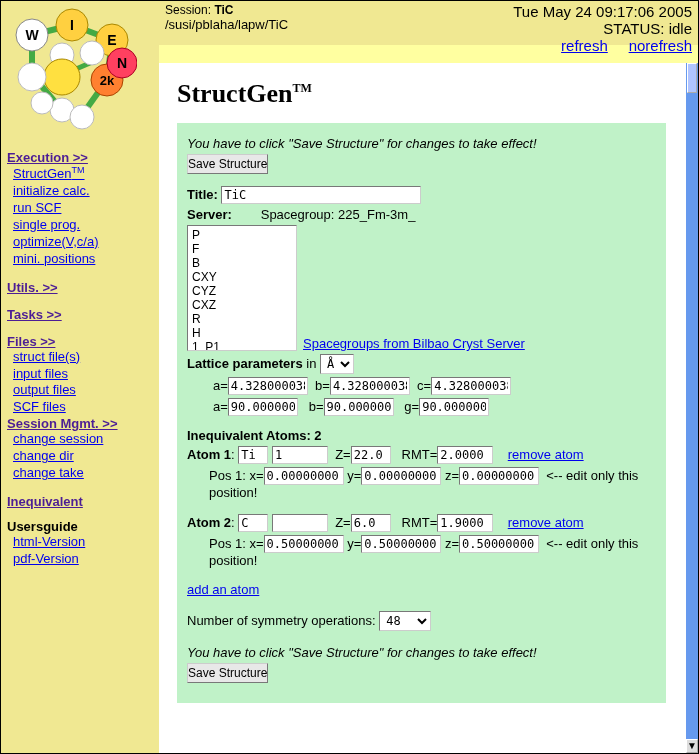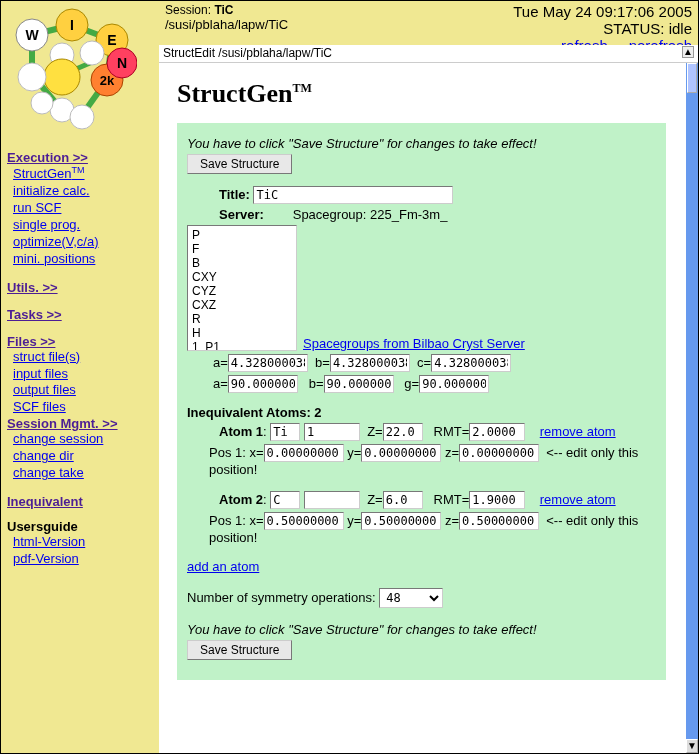--- a/index.html
+++ b/index.html
@@ -18,22 +18,22 @@
   .pathline .up { float: right; border:1px solid #999; width:12px; height:12px; font-size:10px; text-align:center; line-height:10px; background:#eee; }
   .main-wrap { position: absolute; left: 158px; top: 62px; right: 0; bottom: 0; overflow: hidden; }
   .scrollbar { position: absolute; right: 0; top: 0; width: 14px; height: 100%; background: #6699ee; border-left: 2px solid #fff; }
   .scrollbar .thumb { position:absolute; left:1px; right:1px; top:0; height:30px; background:#b0c4ff; border:1px outset #fff;}
   .scrollbar .btn-dn { position:absolute; bottom:0; left:0; right:0; height:14px; background:#ddd; border:1px outset #fff; font-size:10px; text-align:center;}
   .main { position: absolute; left: 0; top: 0; right: 14px; bottom: 0; background: #fff; padding: 8px 18px; overflow: hidden; }
   h1 { font-family: Georgia, serif; font-size: 26px; font-weight: bold; margin: 8px 0 14px 0; }
   h1 .tm { font-size: 12px; vertical-align: super; }
   .greenbox { background: #c0f2c8; padding: 10px 10px 20px 10px; }
   .italic { font-style: italic; }
-  .btn { background: #e8e8e8; border: 1px outset #ccc; padding: 2px 12px; font-size: 12px; cursor:pointer; }
-  .lbl { font-weight: bold; margin-left: 32px; }
+  .btn { background: #e8e8e8; border: 1px outset #ccc; padding: 2px 0; font-size: 12px; cursor:pointer; }
+  .lbl { font-weight: bold; }
   input.txt, select { font-family: monospace; font-size: 12px; background: #fff; border: 1px inset #ccc; padding: 1px 2px; }
   .listbox { width: 110px; height: 126px; border: 1px inset #ccc; background: #fff; overflow-y: scroll; font-size: 12px; padding:2px; vertical-align: top; display:inline-block;}
   .listbox div { padding: 0 2px; }
   .row { margin: 3px 0; }
   .w30 { width: 30px; } .w40 { width: 40px; } .w70 { width: 70px; } .w80 { width: 80px; } .w56{width:56px;}
   .sup{font-size:9px;vertical-align:super;}
 </style>
 </head>
 <body>
 
@@ -99,24 +99,20 @@
     <div class="right">
       <div>Tue May 24 09:17:06 2005</div>
       <div>STATUS: idle</div>
       <div>
         <a>refresh</a>&nbsp;&nbsp;&nbsp;&nbsp;
         <a>norefresh</a>
       </div>
     </div>
   </div>
 
-  <div class="pathline">
-    <span>StructEdit /susi/pblaha/lapw/TiC</span>
-    <span class="up">▲</span>
-  </div>
 
   <div class="main-wrap">
     <div class="main">
       <h1>
         <span>StructGen</span><span class="tm">TM</span>
       </h1>
 
       <div class="greenbox">
         <div class="row italic">You have to click "Save Structure" for changes to take effect!</div>
         <button class="btn">Save Structure</button>
@@ -140,20 +136,25 @@
               <div>CXY</div>
               <div>CYZ</div>
               <div>CXZ</div>
               <div>R</div>
               <div>H</div>
               <div>1_P1</div>
             </div>
           <a>Spacegroups from Bilbao Cryst Server</a>
         </div>
 
+        <div class="row">
+          <span class="lbl">Lattice parameters</span>
+          <span> in </span>
+          <select class="txt"><option>Å</option></select>
+        </div>
         <div class="row" style="padding-left:26px">
           a=<input class="txt w80" value="4.328000038" style="">
           &nbsp;b=<input class="txt w80" value="4.328000038" style="">
           &nbsp;c=<input class="txt w80" value="4.328000038" style="">
         </div>
         <div class="row" style="padding-left:26px">
           a=<input class="txt w70" value="90.000000" style="">
           &nbsp;&nbsp;b=<input class="txt w70" value="90.000000" style="">
           &nbsp;&nbsp;g=<input class="txt w70" value="90.000000" style="">
         </div>
@@ -189,21 +190,21 @@
           <span> z=</span><input class="txt w80" value="0.50000000" style="">
           &nbsp;<span>&lt;-- edit only this position!</span>
         </div>
 
         <div class="row" style="margin-top:14px">
           <a>add an atom</a>
         </div>
 
         <div class="row" style="margin-top:14px">
           <span>Number of symmetry operations: </span>
-          <select class="txt" style="width:64px"><option>48</option></select>
+          <select class="txt" style="width:52px"><option>48</option></select>
         </div>
 
         <div class="row italic" style="margin-top:14px">You have to click "Save Structure" for changes to take effect!</div>
         <button class="btn">Save Structure</button>
       </div>
     </div>
     <div class="scrollbar">
       <div class="thumb"></div>
       <div class="btn-dn">▼</div>
     </div>

